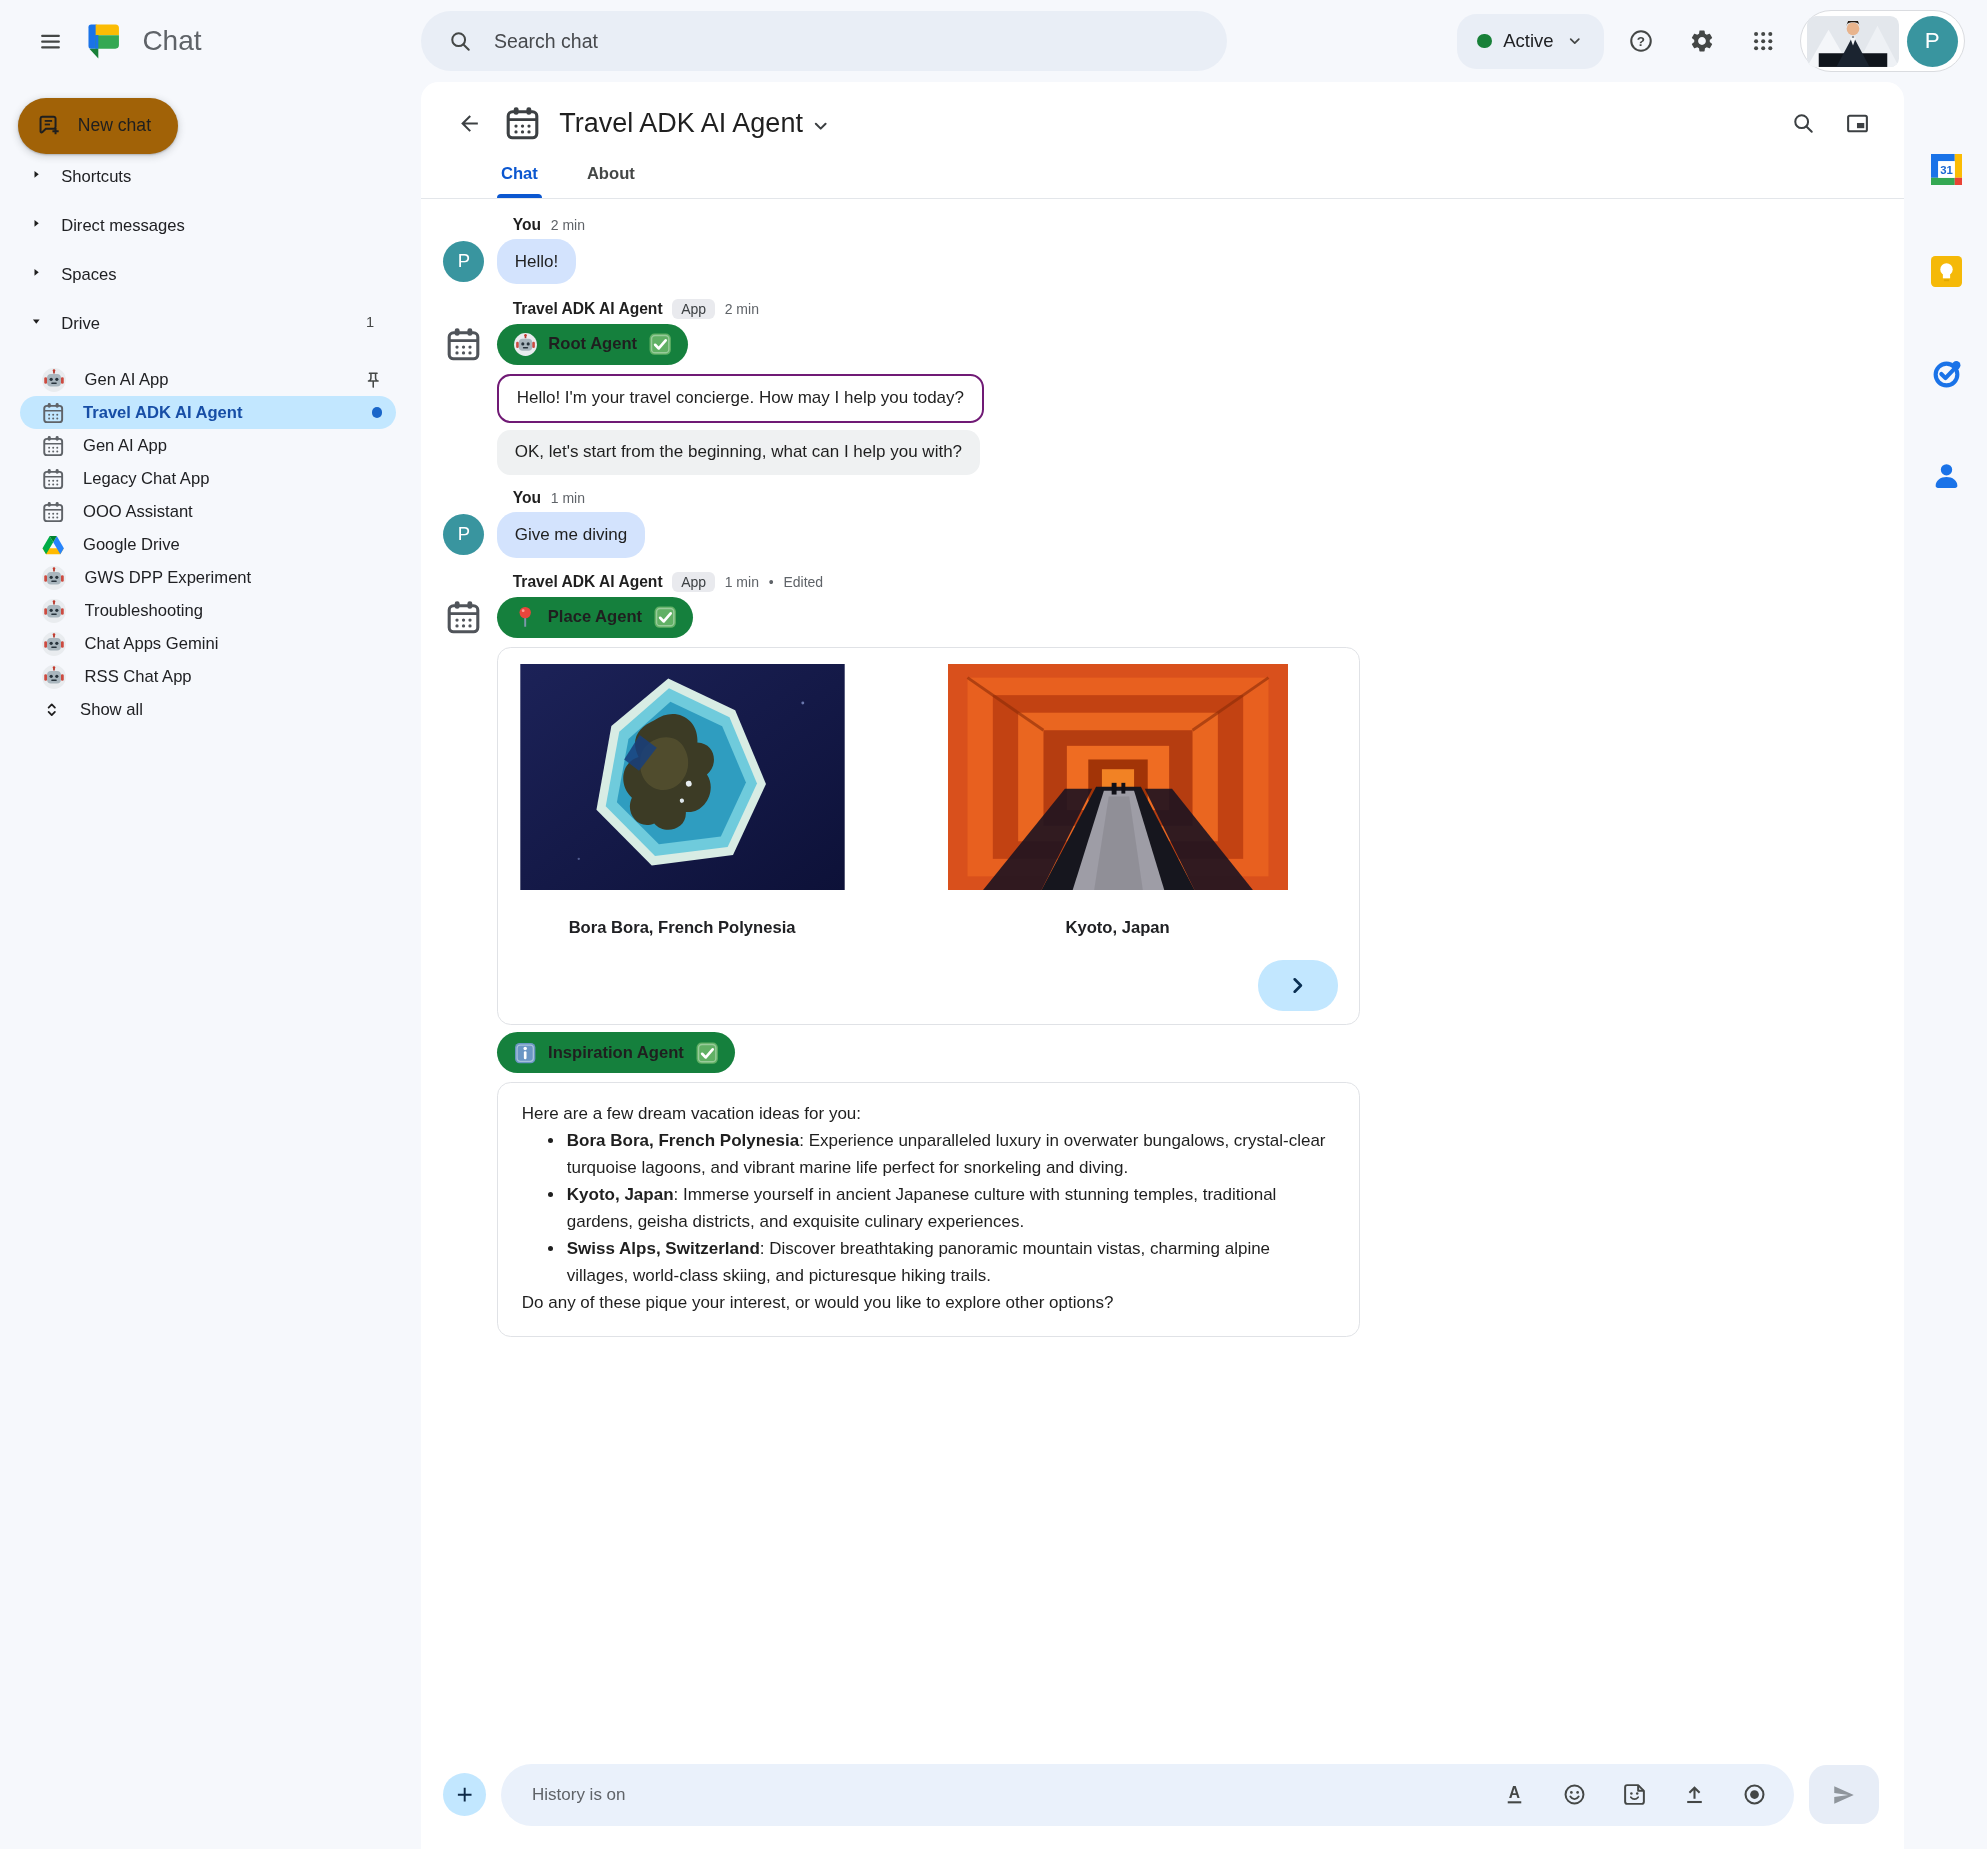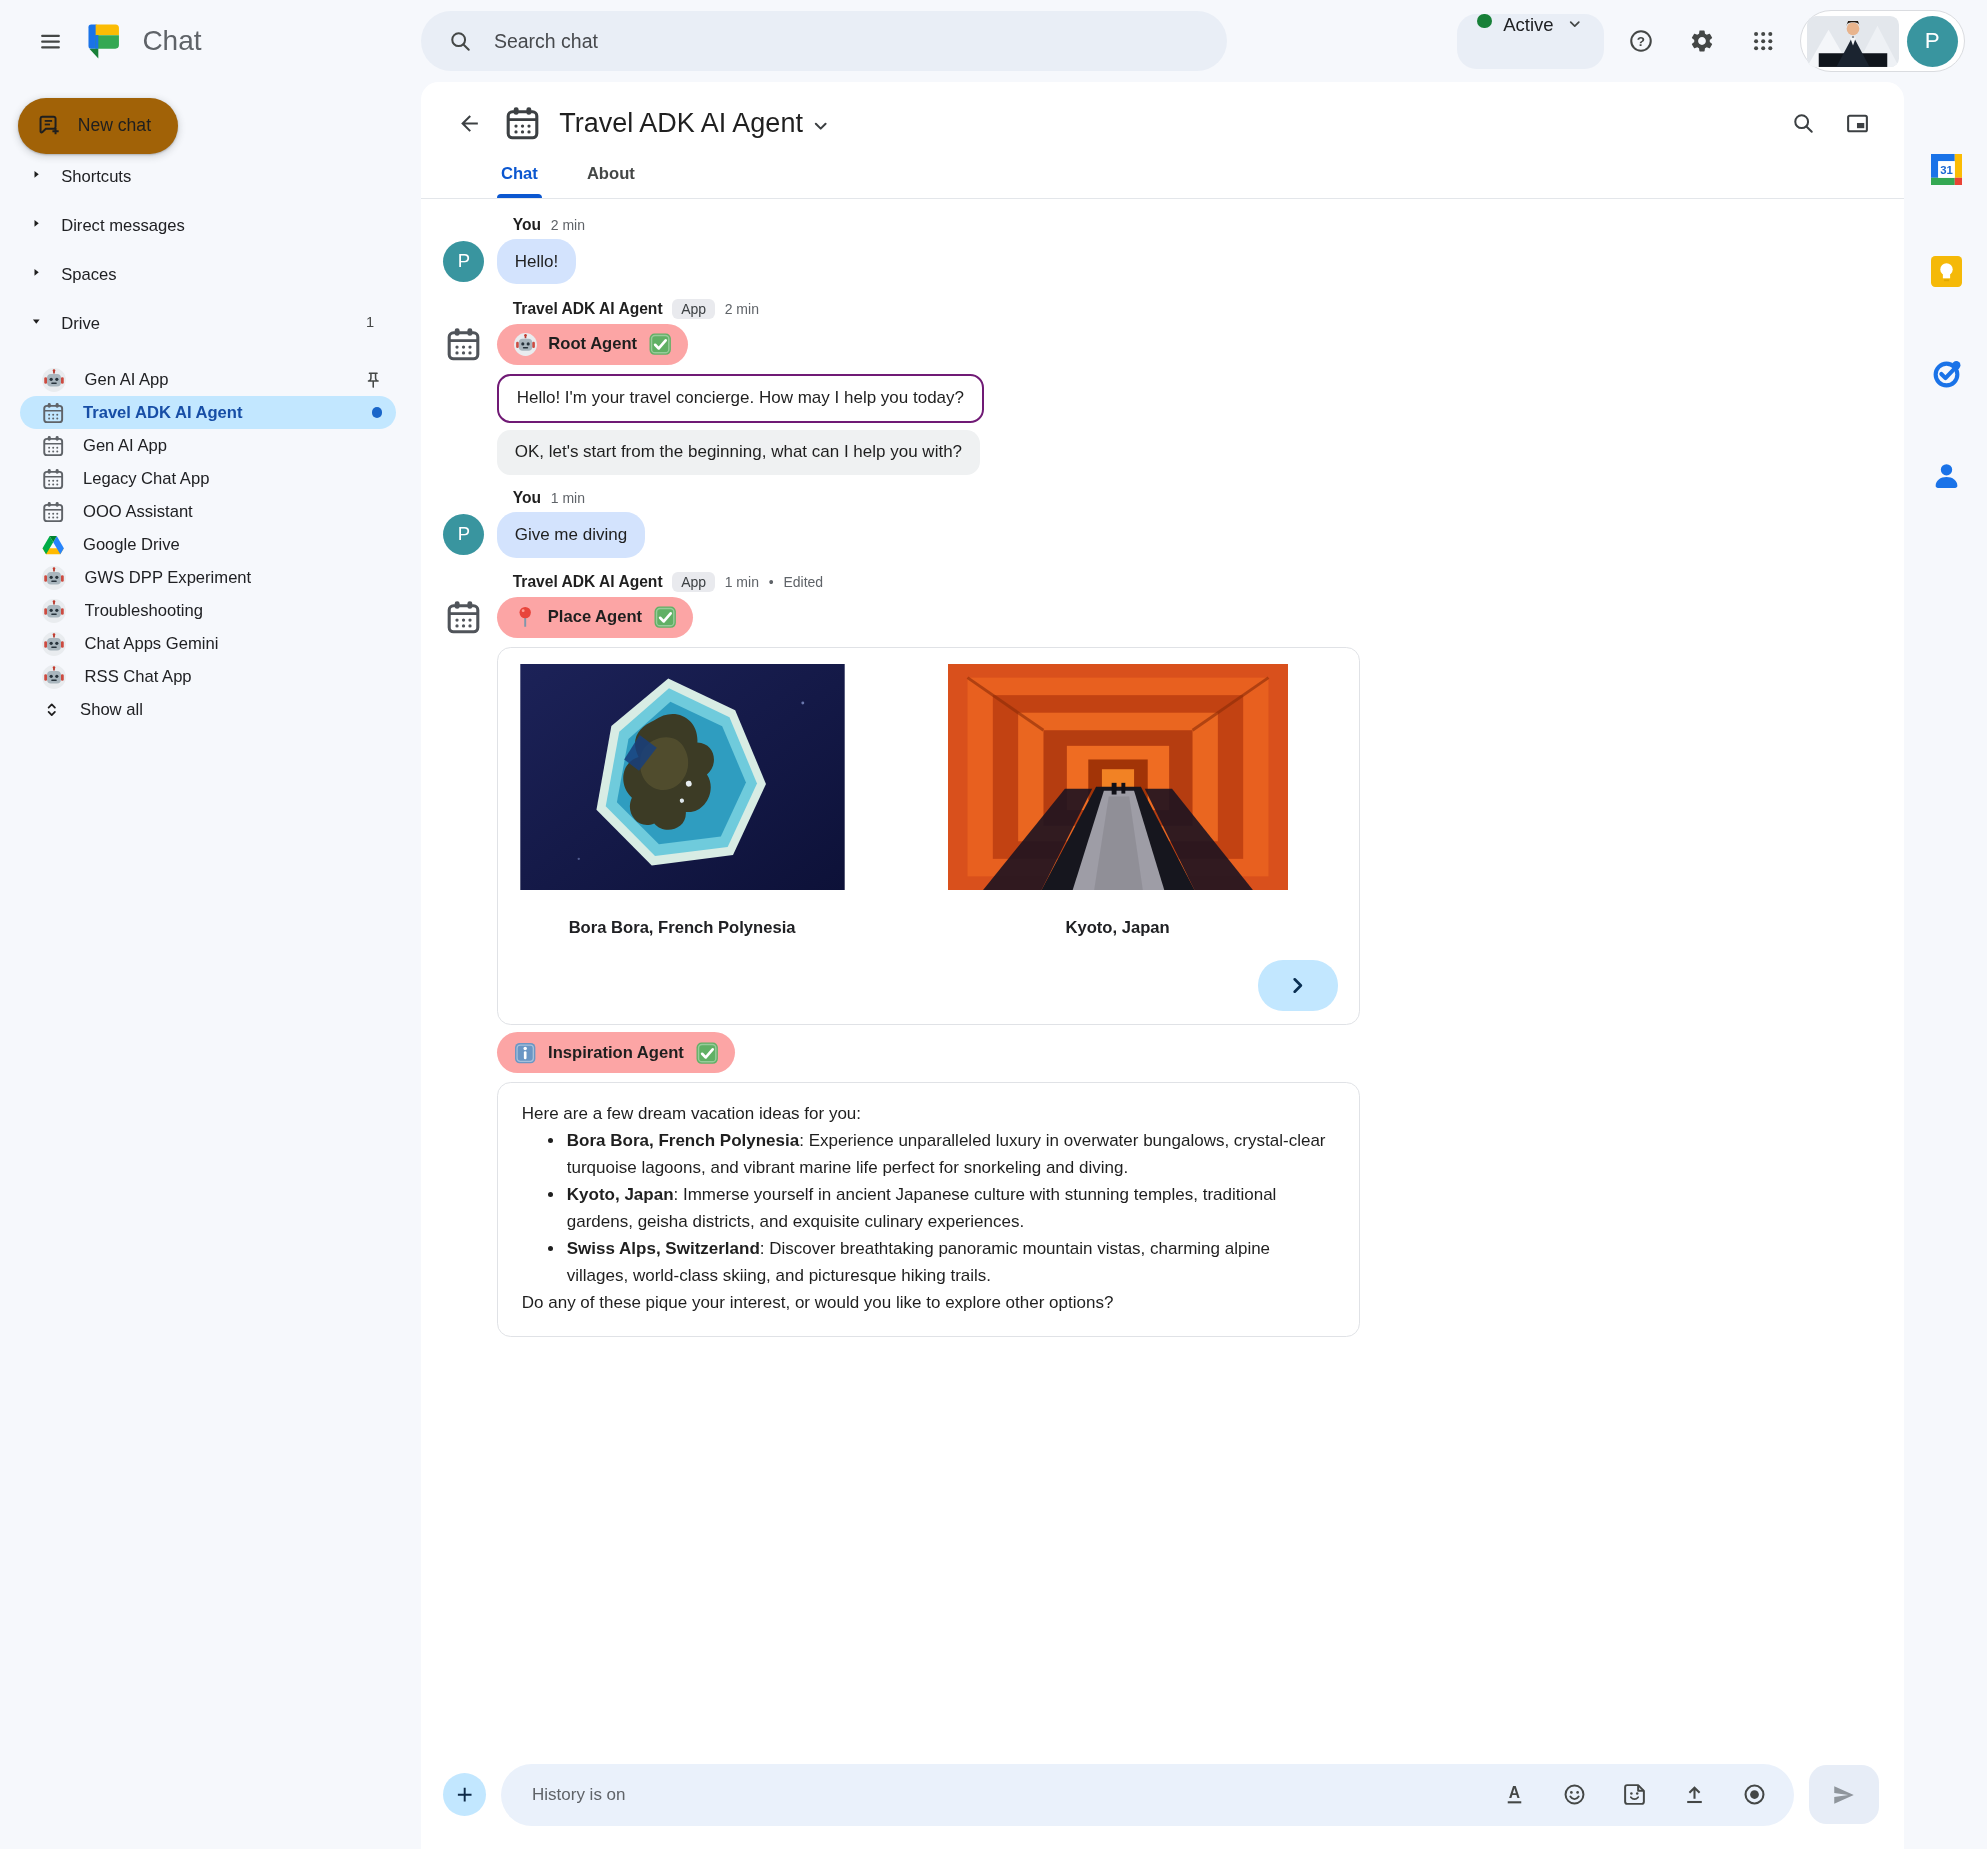--- a/index.html
+++ b/index.html
@@ -8,21 +8,21 @@
   
   .topbar{height:82px;flex:0 0 auto;display:flex;align-items:center}
   .tb-left{width:421px;flex:0 0 auto;display:flex;align-items:center;gap:9.8px;padding-left:27px;box-sizing:border-box}
   .iconbtn{width:47px;height:47px;border-radius:50%;display:flex;align-items:center;justify-content:center;background:transparent;border:none;cursor:pointer}
   .brand{display:flex;align-items:center;gap:15.6px}
   .brand-name{font-size:28px;color:#5f6368}
   .tb-search{width:806px;height:60px;background:#e9eef6;border-radius:30px;display:flex;align-items:center;gap:19.5px;padding:0 27px;box-sizing:border-box}
   .tb-search input{flex:1;border:none;background:transparent;outline:none;font-size:19.5px;font-family:inherit;color:#1f1f1f}
   .tb-search input::placeholder{color:#47494d}
   .tb-right{flex:1;display:flex;align-items:center;justify-content:flex-end;gap:13.7px;padding-right:23.4px}
-  .status-pill{display:flex;gap:11.7px;background:#e9eef6;border-radius:19.5px;height:55px;padding:0 19.5px;font-size:18.5px;font-weight:500;color:#202124;border:none;cursor:pointer;font-family:inherit}
+  .status-pill{display:flex;align-items:center;gap:11.7px;background:#e9eef6;border-radius:19.5px;height:55px;padding:0 19.5px;font-size:18.5px;font-weight:500;color:#202124;border:none;cursor:pointer;font-family:inherit}
   .status-dot{width:14.6px;height:14.6px;border-radius:50%;background:#188038}
   .profile-pill{display:flex;align-items:center;gap:7.8px;border:1px solid #dadce0;background:#fff;border-radius:32px;height:62px;padding:4.9px 5.9px 4.9px 5.9px;box-sizing:border-box;cursor:pointer}
   .avatar{width:51px;height:51px;border-radius:50%;background:#39959f;color:#fff;display:flex;align-items:center;justify-content:center;font-size:22.4px}
   
   .content{flex:1;display:flex;min-height:0}
   .sidebar{width:421px;flex:0 0 auto;box-sizing:border-box;padding-top:7.8px}
   .new-chat{margin:7.8px 0 0 17.6px;height:56px;border:none;border-radius:28px;background:#a16207;box-shadow:0 1px 2px rgba(60,64,67,.3),0 2px 5.9px 2px rgba(60,64,67,.15);display:inline-flex;align-items:center;gap:15.6px;padding:0 27px 0 19.5px;font-size:17.6px;font-weight:500;font-family:inherit;color:#1f1f1f;cursor:pointer}
   .side-section{display:flex;align-items:flex-start;gap:17.6px;height:49px;padding-left:29px;font-size:16.6px;font-weight:500;color:#202124;cursor:pointer}
   .side-section:first-of-type{margin-top:13.7px}
   .side-section .count{margin-left:auto;margin-right:47px;font-weight:400;font-size:14.6px;color:#444746}
@@ -49,21 +49,21 @@
   .avcol .cal{margin-top:26px}
   .mcol{display:flex;flex-direction:column;align-items:flex-start}
   .mhead{display:flex;align-items:baseline;gap:9.8px;margin:0 0 4.9px 15.6px}
   .sender{font-size:15.6px;font-weight:700;color:#1f1f1f}
   .time{font-size:14px;color:#5f6368}
   .app-chip{background:#e9eaee;border-radius:5.9px;padding:2px 8.8px;font-size:14px;font-weight:500;color:#3c4043}
   .bubble{max-width:936px;padding:10.7px 17.6px;font-size:17px;line-height:1.4;border-radius:19.5px;margin-bottom:6.8px}
   .bubble.self{background:#d3e3fd}
   .bubble.white{background:#fff;border:2px solid #701a75;border-radius:13.7px}
   .bubble.gray{background:#eff1f2;border-radius:13.7px}
-  .agent-chip{display:inline-flex;align-items:center;gap:10.7px;background:#fca5a5;border-radius:20.5px;height:41px;padding:0 15.6px;font-size:16.6px;font-weight:700;color:#1f1f1f;margin-bottom:8.8px}
+  .agent-chip{display:inline-flex;align-items:center;gap:10.7px;background:#15803d;border-radius:20.5px;height:41px;padding:0 15.6px;font-size:16.6px;font-weight:700;color:#1f1f1f;margin-bottom:8.8px}
   .carousel{width:863px;border:1px solid #e0e2e6;border-radius:13.7px;box-sizing:border-box;padding:16.6px 21.5px 12.7px}
   .car-imgs{display:flex;gap:103px}
   .car-item{display:flex;flex-direction:column;align-items:center}
   .car-cap{margin-top:28px;font-size:16.6px;font-weight:700;color:#202124}
   .car-next-row{display:flex;justify-content:flex-end;margin-top:21.5px}
   .car-next{width:80px;height:51px;border:none;border-radius:25px;background:#c2e7ff;display:flex;align-items:center;justify-content:center;cursor:pointer}
   .msg.no-av{margin-left:54px}
   .textcard{width:863px;border:1px solid #e0e2e6;border-radius:13.7px;box-sizing:border-box;padding:17.6px 23.4px 19.5px;font-size:17px;line-height:1.56;color:#1f1f1f}
   .textcard ul{margin:1px 0;padding-left:43px}
   .textcard li{padding-left:2px;margin-bottom:1px}

